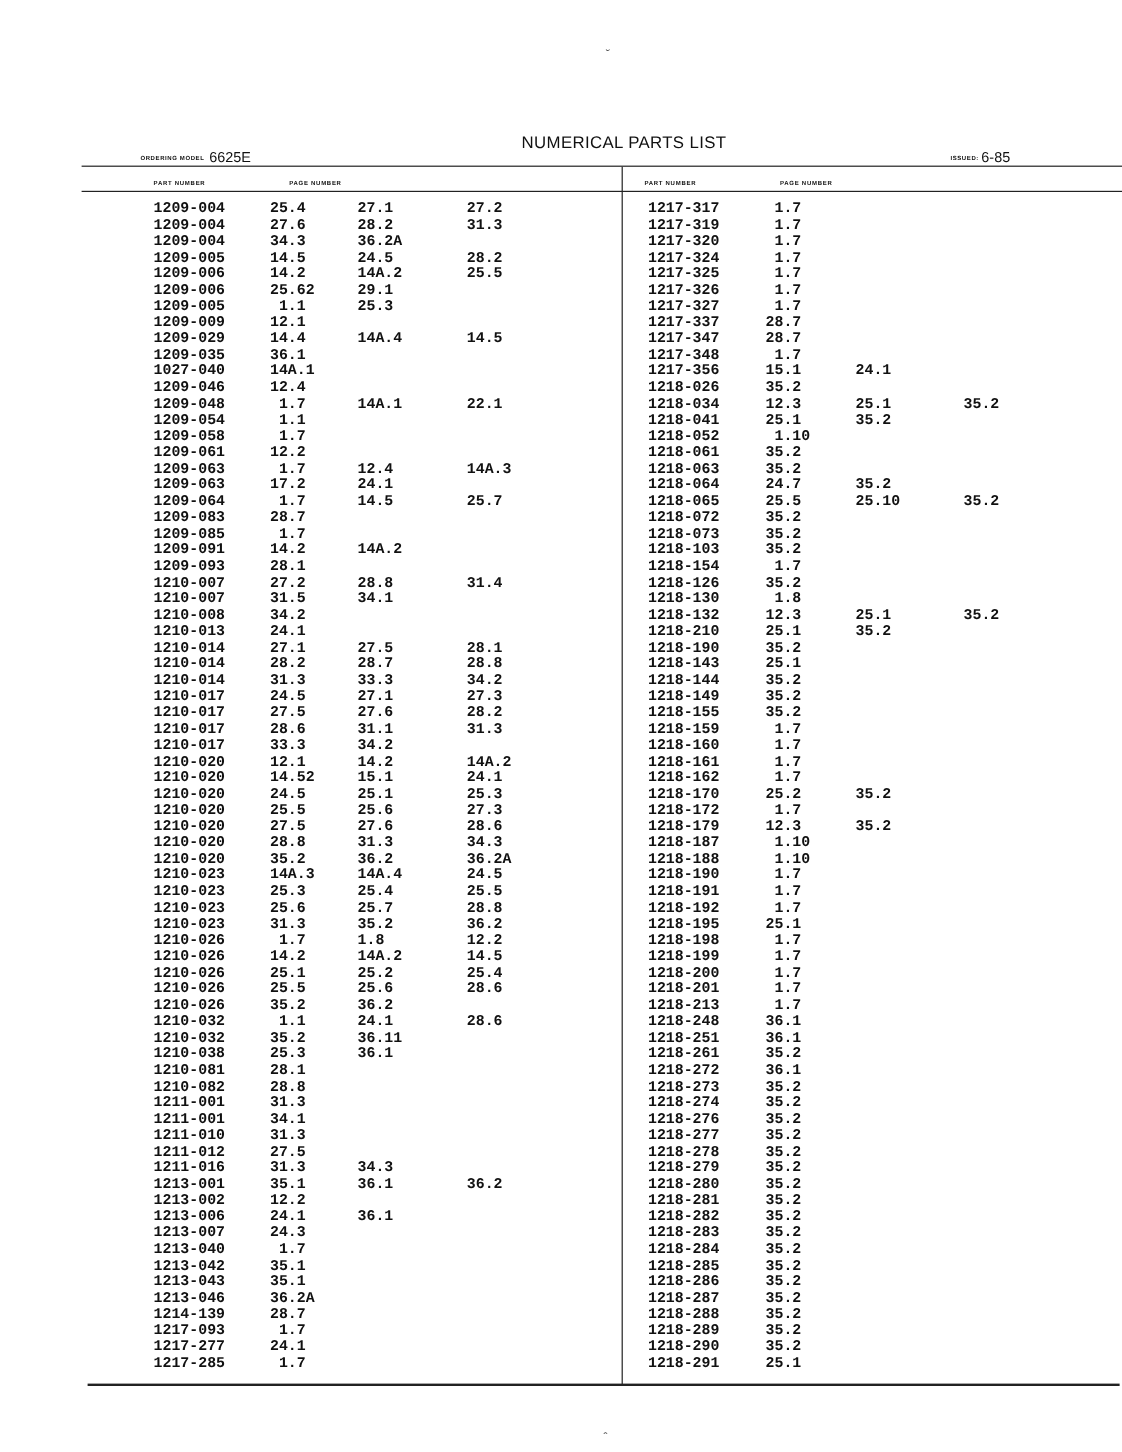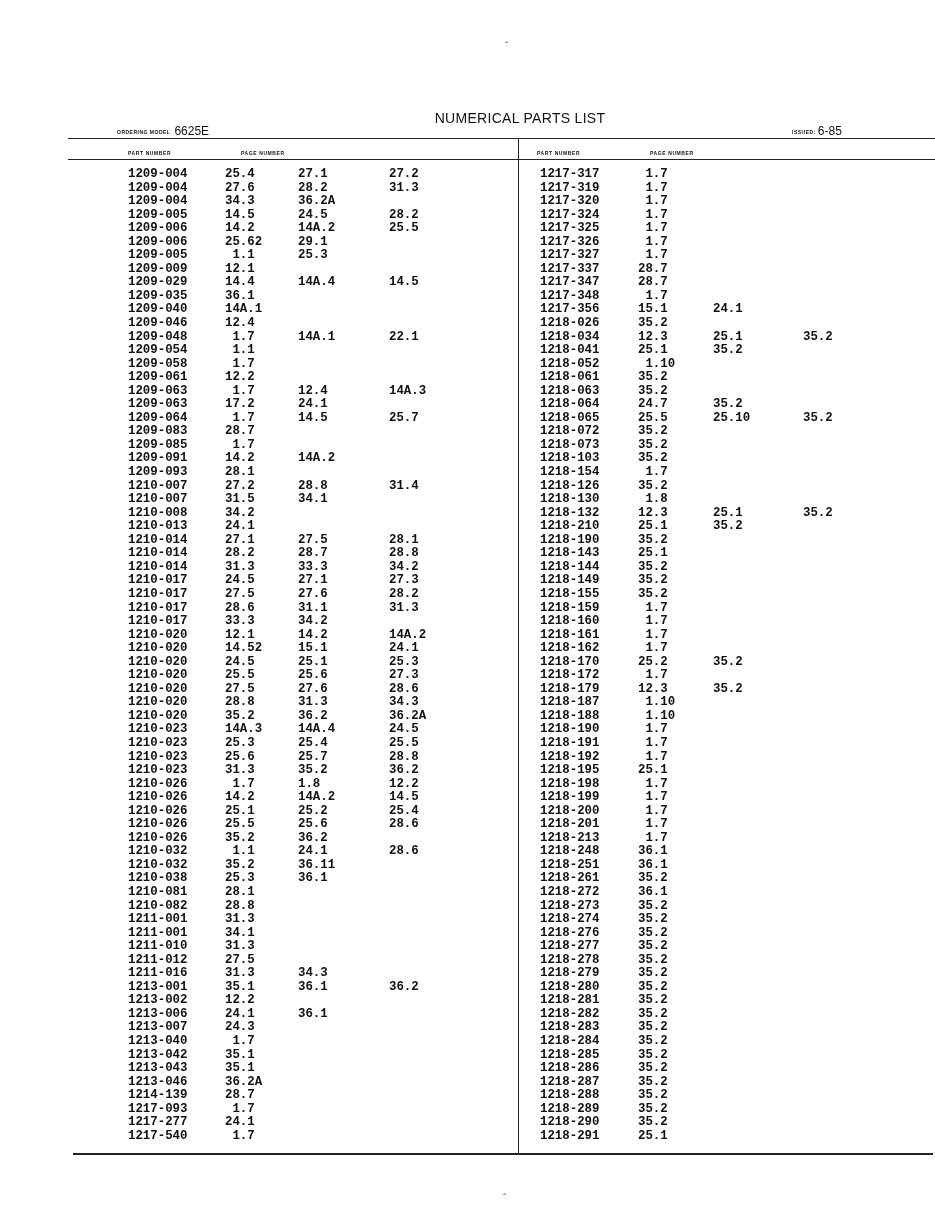--- a/index.html
+++ b/index.html
@@ -107,21 +107,21 @@
       <span class="p2" style="white-space: pre;">14A.4</span>
       <span class="p3" style="white-space: pre;">14.5</span>
     </div>
     <div class="row">
       <span class="pn">1209-035</span>
       <span class="p1" style="white-space: pre;">36.1</span>
       <span class="p2" style="white-space: pre;"></span>
       <span class="p3" style="white-space: pre;"></span>
     </div>
     <div class="row">
-      <span class="pn">1209-040</span>
+      <span class="pn">1027-040</span>
       <span class="p1" style="white-space: pre;">14A.1</span>
       <span class="p2" style="white-space: pre;"></span>
       <span class="p3" style="white-space: pre;"></span>
     </div>
     <div class="row">
       <span class="pn">1209-046</span>
       <span class="p1" style="white-space: pre;">12.4</span>
       <span class="p2" style="white-space: pre;"></span>
       <span class="p3" style="white-space: pre;"></span>
     </div>
@@ -473,21 +473,21 @@
       <span class="p2" style="white-space: pre;"></span>
       <span class="p3" style="white-space: pre;"></span>
     </div>
     <div class="row">
       <span class="pn">1217-277</span>
       <span class="p1" style="white-space: pre;">24.1</span>
       <span class="p2" style="white-space: pre;"></span>
       <span class="p3" style="white-space: pre;"></span>
     </div>
     <div class="row">
-      <span class="pn">1217-540</span>
+      <span class="pn">1217-285</span>
       <span class="p1" style="white-space: pre;"> 1.7</span>
       <span class="p2" style="white-space: pre;"></span>
       <span class="p3" style="white-space: pre;"></span>
     </div>
   </div>
 <div class="list right" style="left:540px;" id="right-list">
     <div class="row">
       <span class="pn">1217-317</span>
       <span class="p1" style="white-space: pre;"> 1.7</span>
       <span class="p2" style="white-space: pre;"></span>

